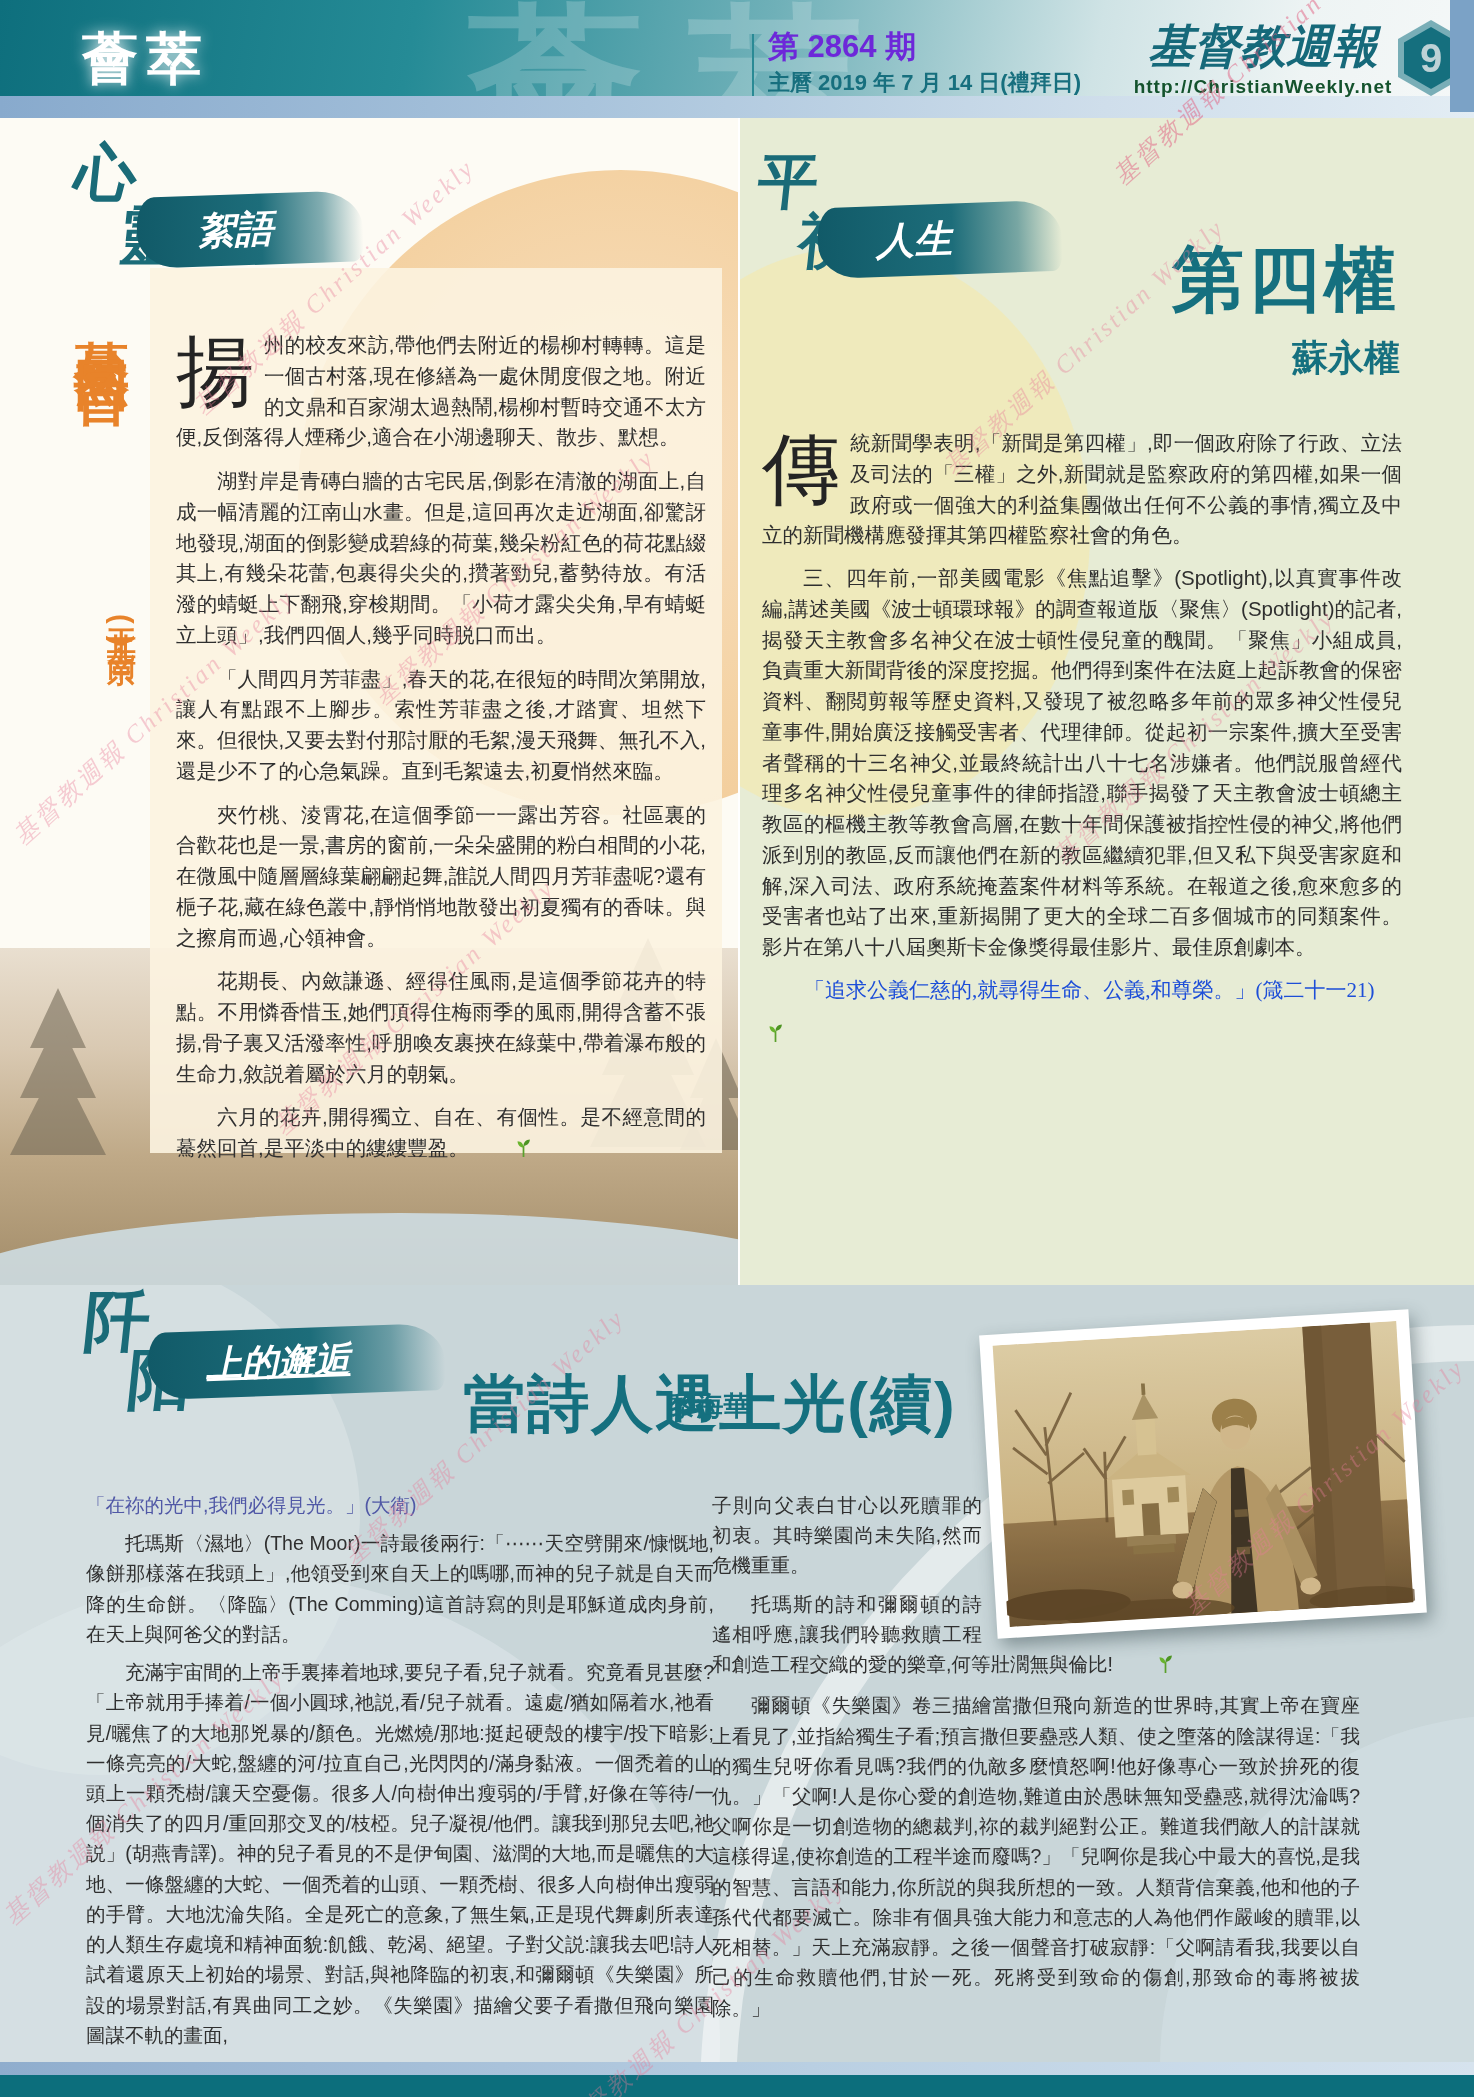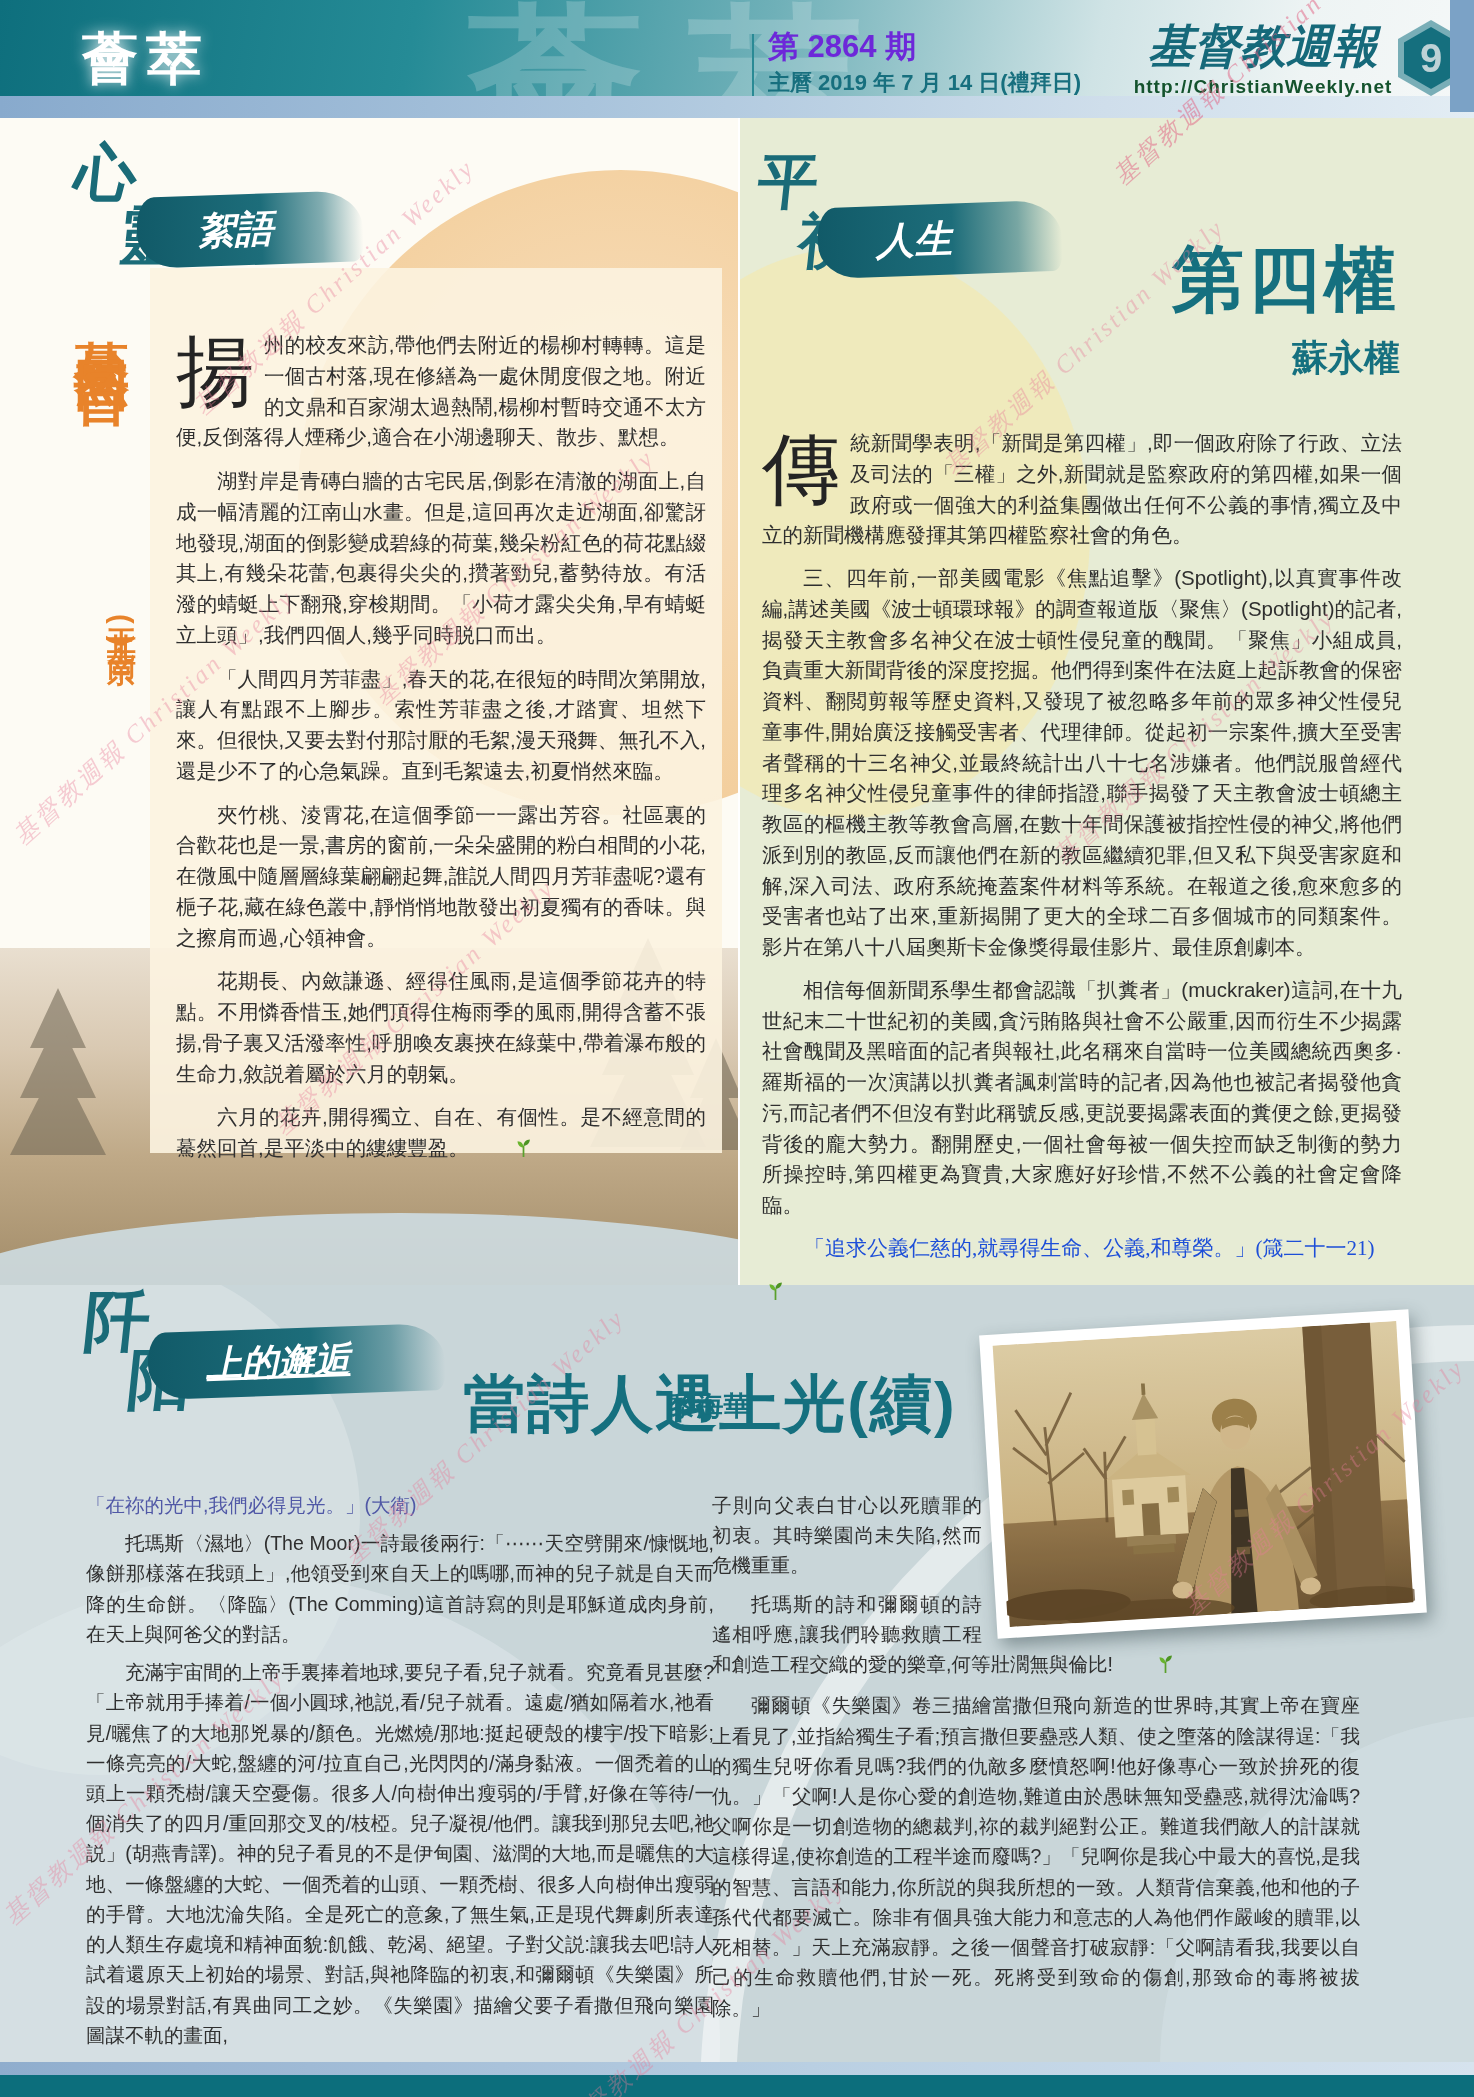--- a/index.html
+++ b/index.html
@@ -172,21 +172,20 @@
     <span class="c2" style="left:40px;top:60px;font-size:60px;">視</span>
     <span class="swash" style="left:60px;top:52px;font-size:38px;padding:10px 110px 10px 58px;">人生</span>
   </div>
 
   <div class="a2-title">第四權</div>
   <div class="a2-author">蘇永權</div>
 
   <div class="a2-text">
     <p class="first"><span class="dropcap">傳</span><span>統新聞學表明,「新聞是第四權」,即一個政府除了行政、立法及司法的「三權」之外,新聞就是監察政府的第四權,如果一個政府或一個強大的利益集團做出任何不公義的事情,獨立及中立的新聞機構應發揮其第四權監察社會的角色。</span></p>
     <p>三、四年前,一部美國電影《焦點追擊》(Spotlight),以真實事件改編,講述美國《波士頓環球報》的調查報道版〈聚焦〉(Spotlight)的記者,揭發天主教會多名神父在波士頓性侵兒童的醜聞。「聚焦」小組成員,負責重大新聞背後的深度挖掘。他們得到案件在法庭上起訴教會的保密資料、翻閲剪報等歷史資料,又發現了被忽略多年前的眾多神父性侵兒童事件,開始廣泛接觸受害者、代理律師。從起初一宗案件,擴大至受害者聲稱的十三名神父,並最終統計出八十七名涉嫌者。他們説服曾經代理多名神父性侵兒童事件的律師指證,聯手揭發了天主教會波士頓總主教區的樞機主教等教會高層,在數十年間保護被指控性侵的神父,將他們派到別的教區,反而讓他們在新的教區繼續犯罪,但又私下與受害家庭和解,深入司法、政府系統掩蓋案件材料等系統。在報道之後,愈來愈多的受害者也站了出來,重新揭開了更大的全球二百多個城市的同類案件。影片在第八十八屆奧斯卡金像獎得最佳影片、最佳原創劇本。</p>
-    <p>相信每個新聞系學生都會認識「扒糞者」(muckraker)這詞,在十九世紀末二十世紀初的美國,貪污賄賂與社會不公嚴重,因而衍生不少揭露社會醜聞及黑暗面的記者與報社,此名稱來自當時一位美國總統西奧多·羅斯福的一次演講以扒糞者諷刺當時的記者,因為他也被記者揭發他貪污,而記者們不但沒有對此稱號反感,更説要揭露表面的糞便之餘,更揭發背後的龐大勢力。翻開歷史,一個社會每被一個失控而缺乏制衡的勢力所操控時,第四權更為寶貴,大家應好好珍惜,不然不公義的社會定會降臨。</p>
     <p class="scripture">「追求公義仁慈的,就尋得生命、公義,和尊榮。」(箴二十一21)</p>
     <div class="sprout"><svg width="19" height="21" viewBox="0 0 24 26">
           <path d="M12 25 C12 18 12 15 12 11" stroke="#5aa02c" stroke-width="2.2" fill="none"></path>
           <path d="M12 13 C7.5 13 4.5 9.5 4.5 5 C9 5 12 8.5 12 13 Z" fill="#6ab42e"></path>
           <path d="M12 11 C12 6.5 15.5 3 20 3 C20 7.5 16.5 11 12 11 Z" fill="#4d9422"></path>
         </svg></div>
   </div>
 
   <div class="bottom">
     <div class="soft-circle" style="left:-160px;top:-30px;width:520px;height:520px;background:rgba(255,255,255,.22);"></div>

